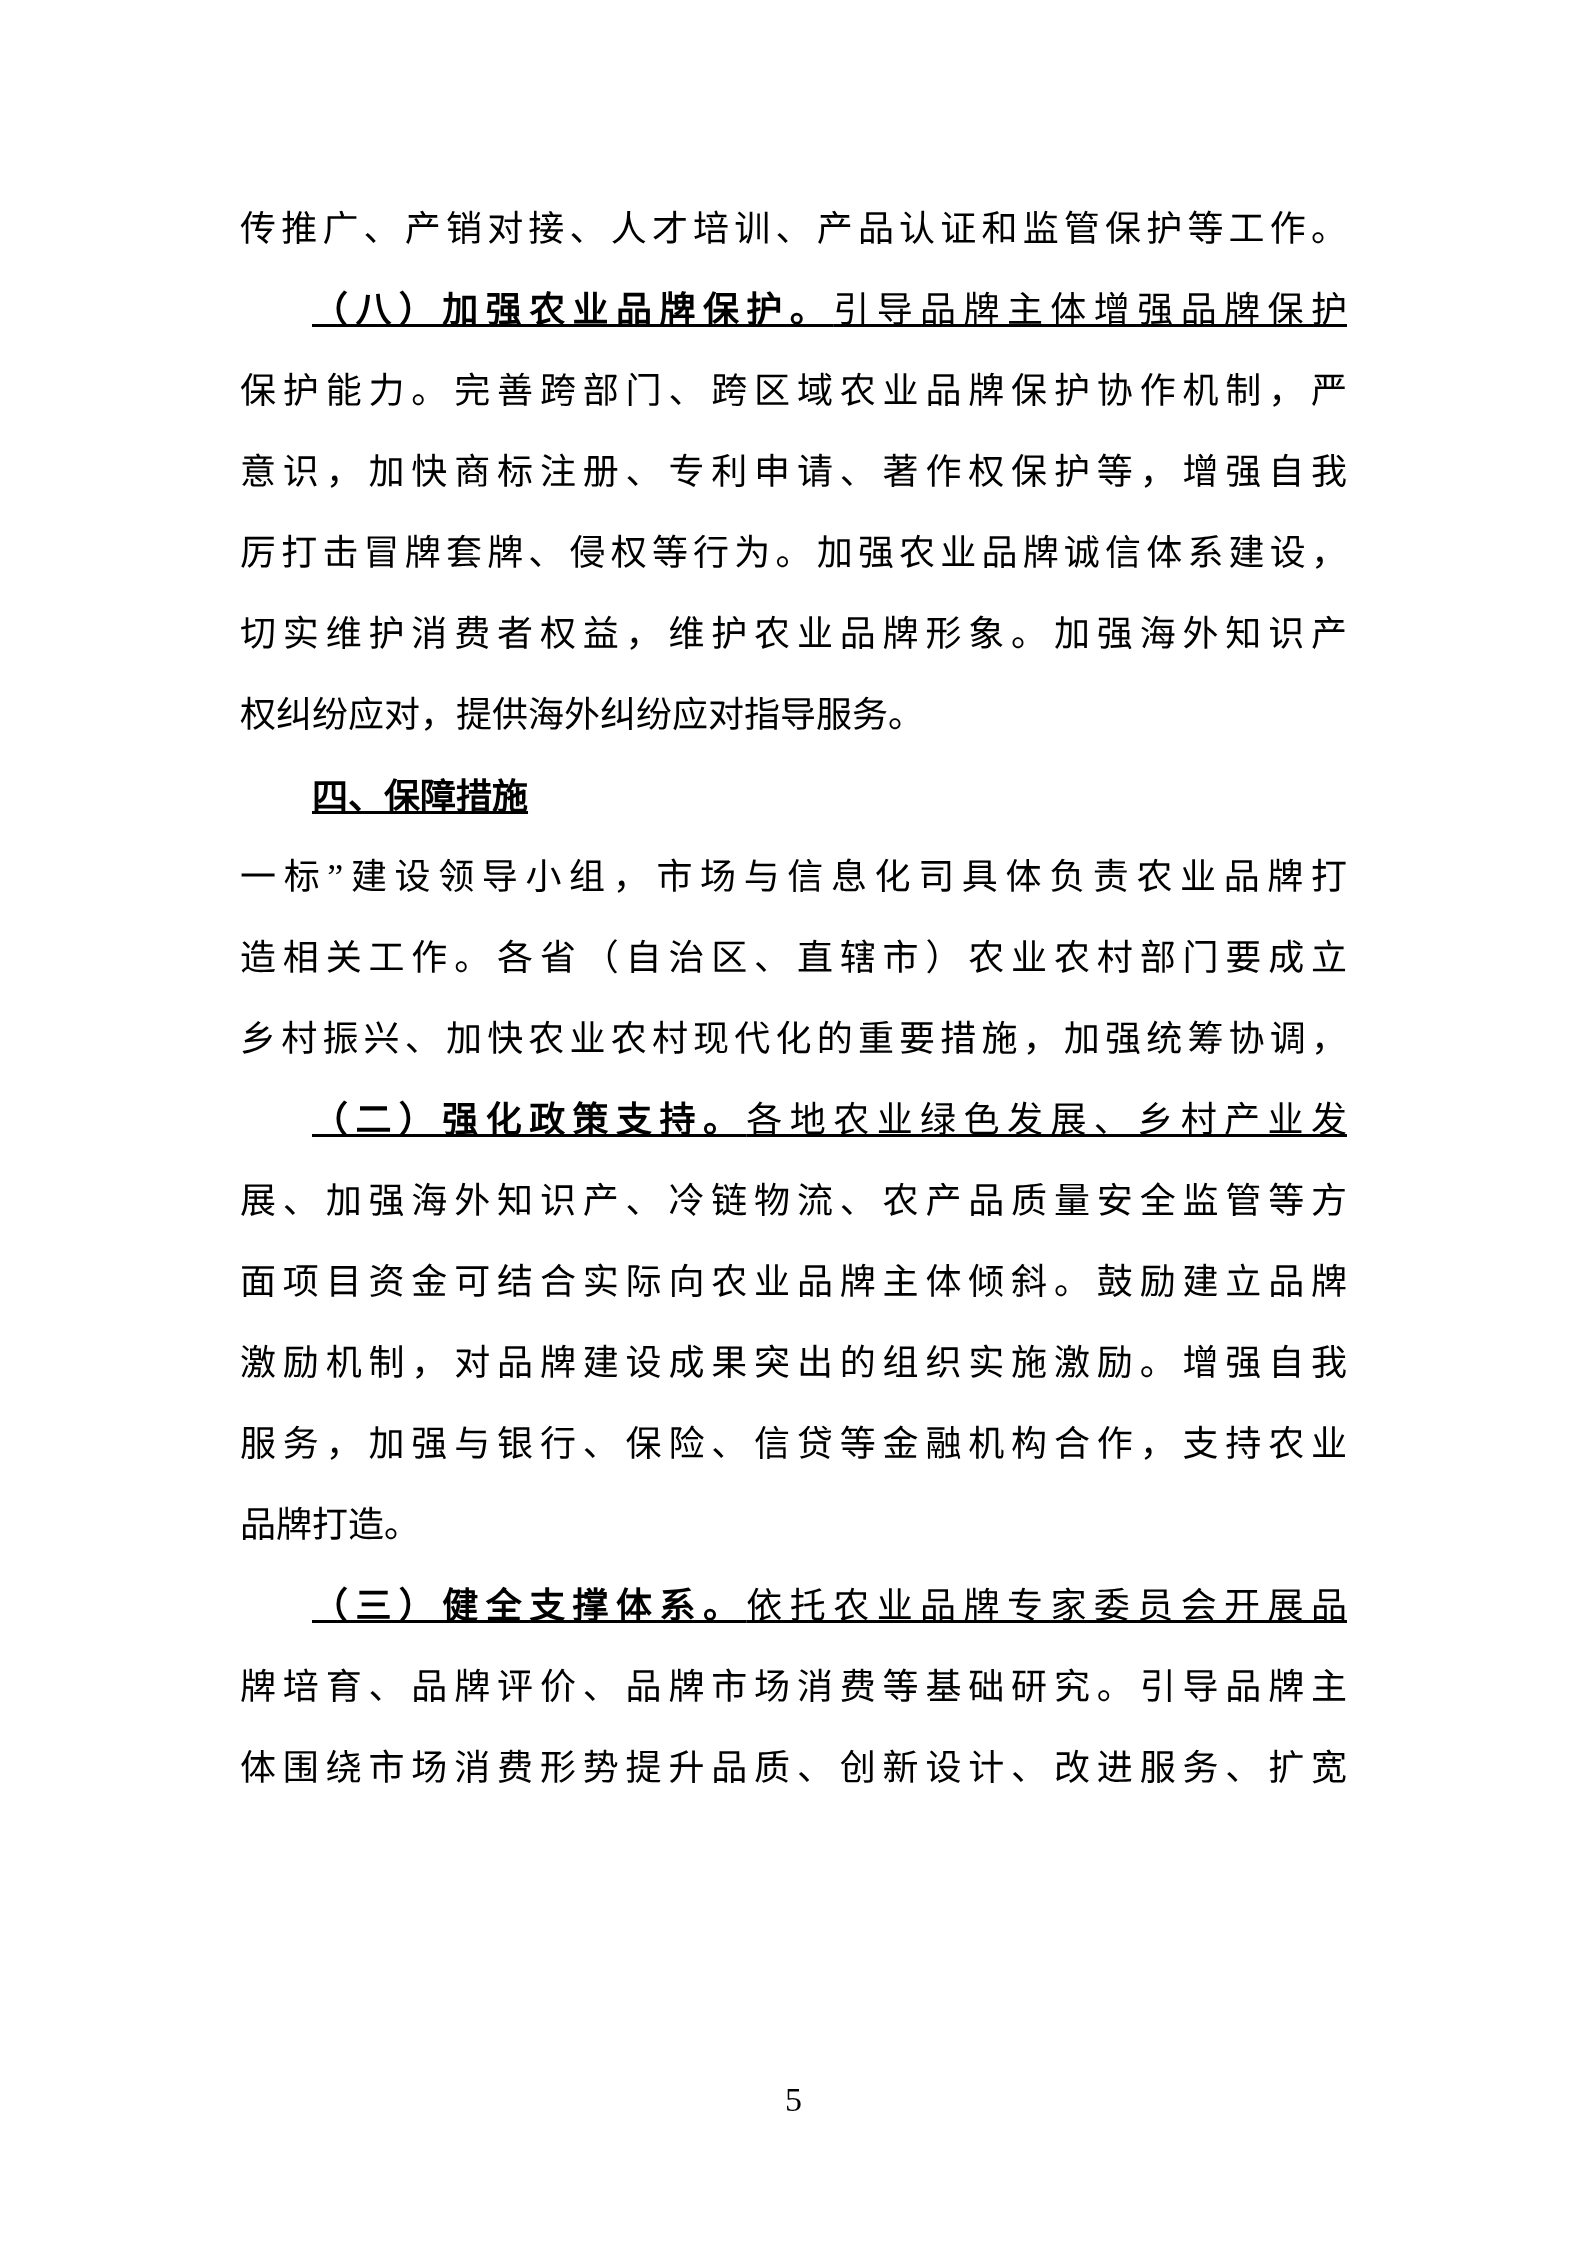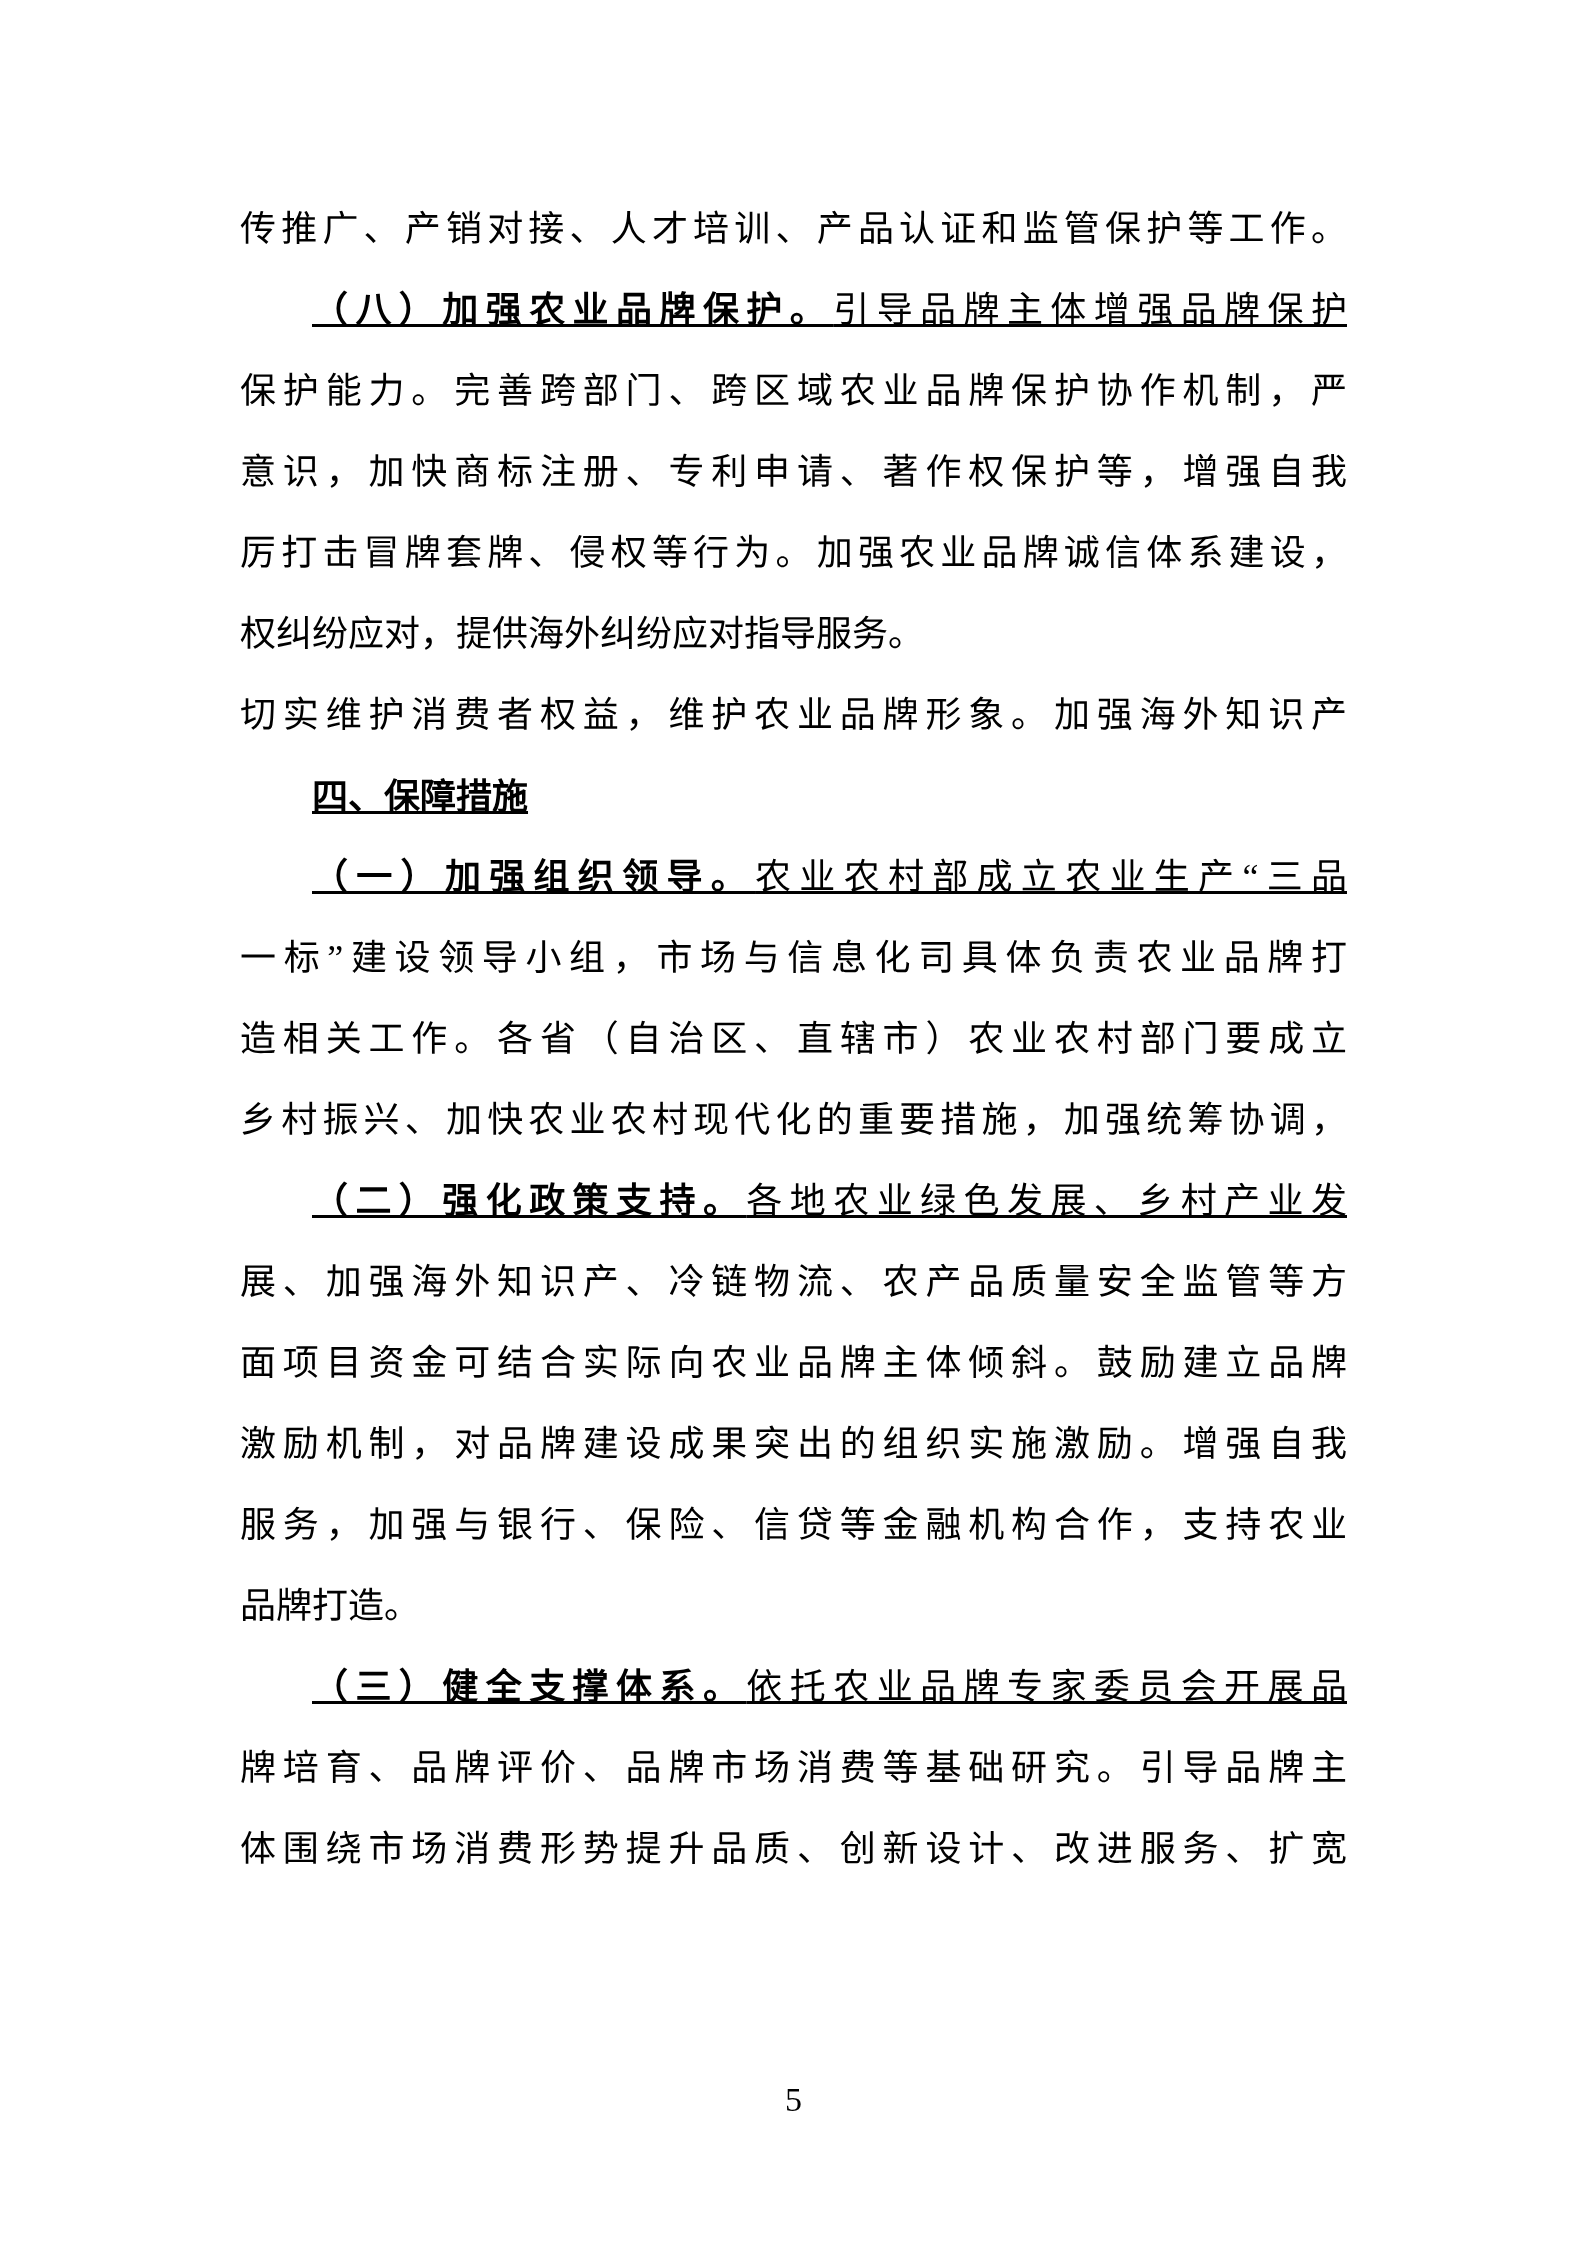--- a/index.html
+++ b/index.html
@@ -60,24 +60,23 @@
 </head>
 <body>
 
 <div class="page">
   <div class="content" id="doc-body">
       <div class="line fill"><span class="">传推广、产销对接、人才培训、产品认证和监管保护等工作。</span></div>
       <div class="line fill indent"><span class="b">（八）加强农业品牌保护。</span><span class="">引导品牌主体增强品牌保护</span></div>
       <div class="line fill"><span class="">保护能力。完善跨部门、跨区域农业品牌保护协作机制，严</span></div>
       <div class="line fill"><span class="">意识，加快商标注册、专利申请、著作权保护等，增强自我</span></div>
       <div class="line fill"><span class="">厉打击冒牌套牌、侵权等行为。加强农业品牌诚信体系建设，</span></div>
+      <div class="line fill"><span class="">切实维护消费者权益，维护农业品牌形象。加强海外知识产</span></div>
       <div class="line"><span class="">权纠纷应对，提供海外纠纷应对指导服务。</span></div>
-      <div class="line fill"><span class="">切实维护消费者权益，维护农业品牌形象。加强海外知识产</span></div>
       <div class="line indent h"><span class="b">四、保障措施</span></div>
-      <div class="line fill indent"><span class="b">（一）加强组织领导。</span><span class="">农业农村部成立农业生产“三品</span></div>
       <div class="line fill"><span class="">一标”建设领导小组，市场与信息化司具体负责农业品牌打</span></div>
       <div class="line fill"><span class="">造相关工作。各省（自治区、直辖市）农业农村部门要成立</span></div>
       <div class="line fill"><span class="">乡村振兴、加快农业农村现代化的重要措施，加强统筹协调，</span></div>
       <div class="line fill indent"><span class="b">（二）强化政策支持。</span><span class="">各地农业绿色发展、乡村产业发</span></div>
       <div class="line fill"><span class="">展、加强海外知识产、冷链物流、农产品质量安全监管等方</span></div>
       <div class="line fill"><span class="">面项目资金可结合实际向农业品牌主体倾斜。鼓励建立品牌</span></div>
       <div class="line fill"><span class="">激励机制，对品牌建设成果突出的组织实施激励。增强自我</span></div>
       <div class="line fill"><span class="">服务，加强与银行、保险、信贷等金融机构合作，支持农业</span></div>
       <div class="line"><span class="">品牌打造。</span></div>
       <div class="line fill indent"><span class="b">（三）健全支撑体系。</span><span class="">依托农业品牌专家委员会开展品</span></div>

